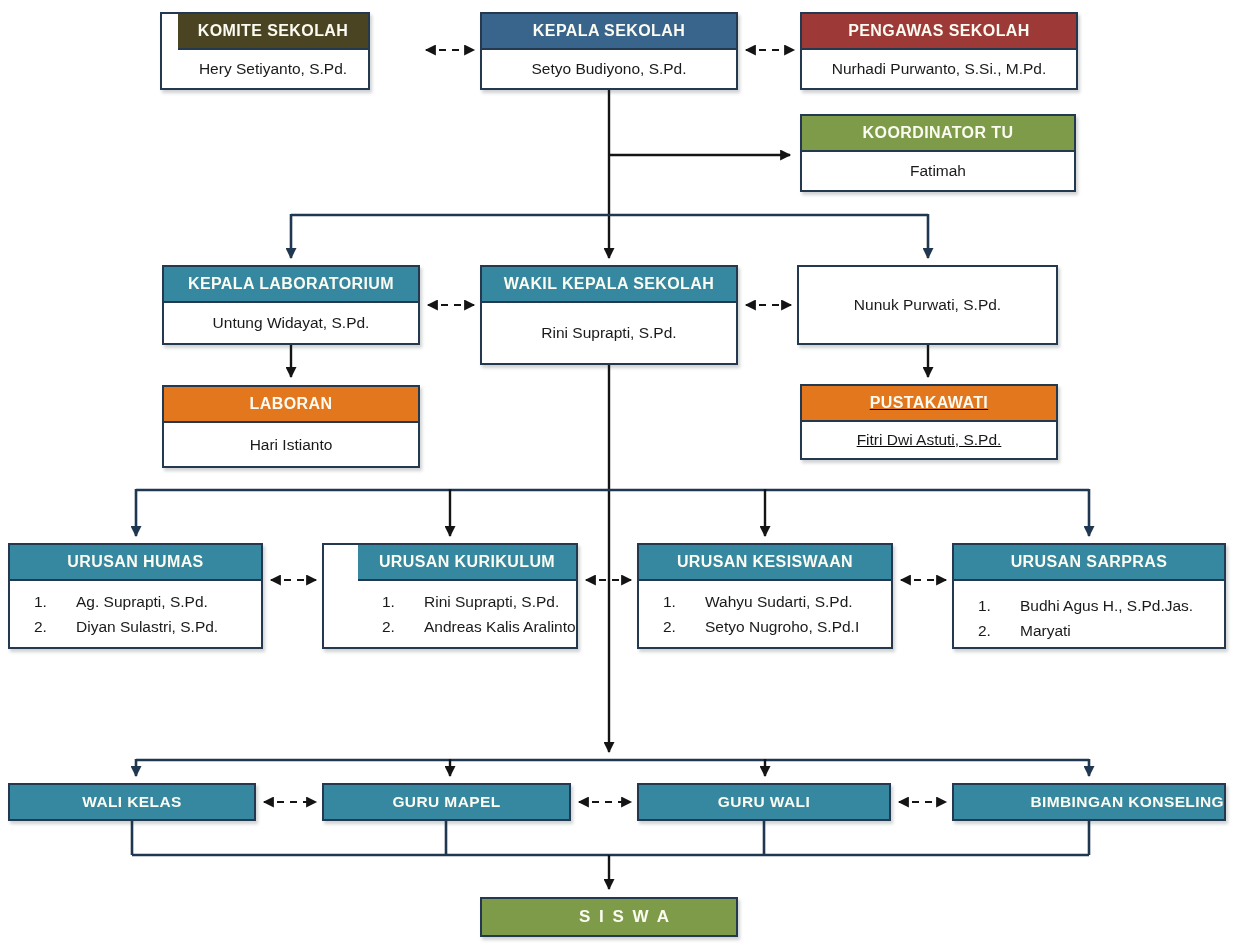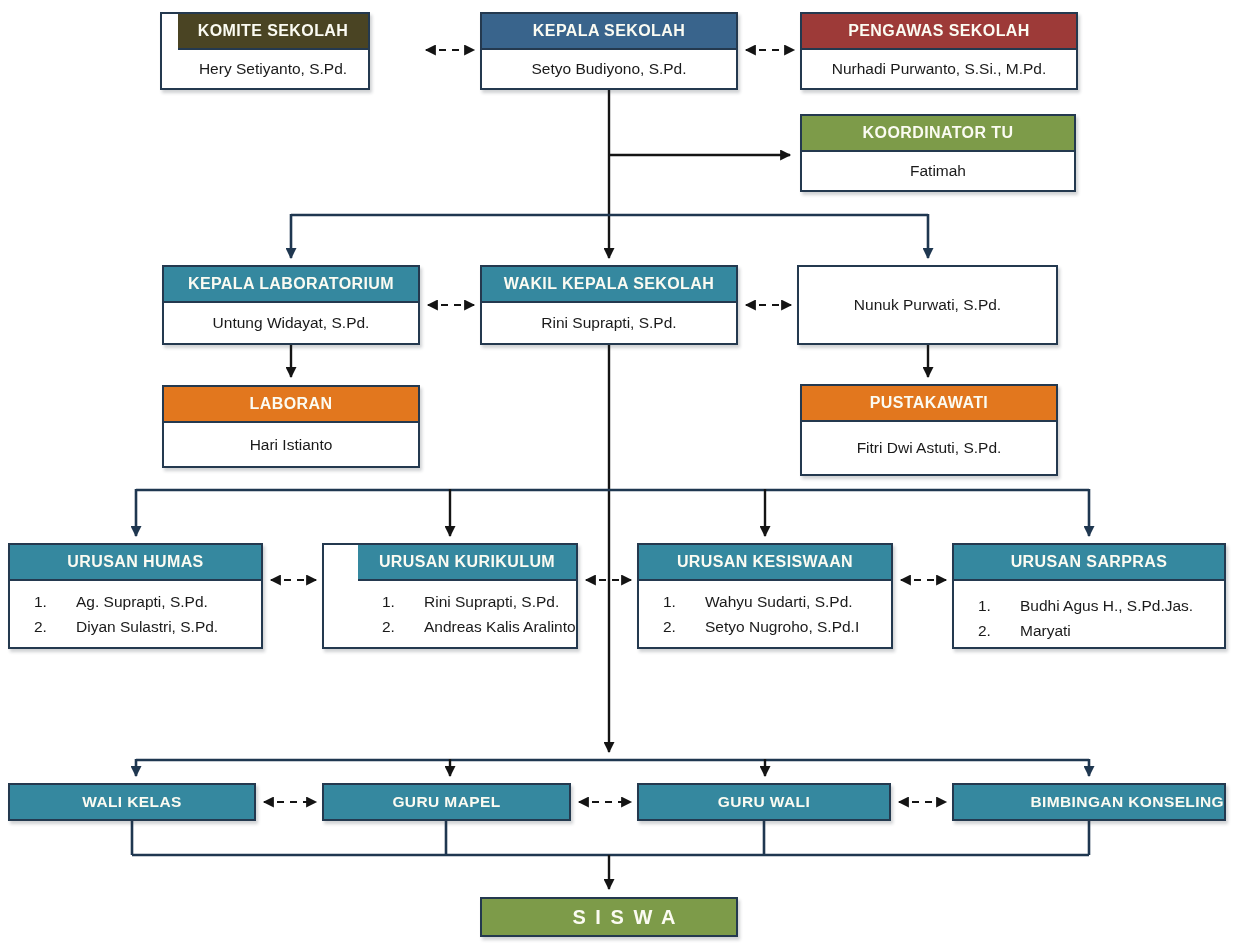--- a/index.html
+++ b/index.html
@@ -35,33 +35,33 @@
   .c-red{background:#9d3a38;}
   .c-green{background:#7d9b49;}
   .c-teal{background:#35889f;}
   .c-orange{background:#e2771e;}
   
   #n-komite{left:160px;top:12px;width:210px;height:78px;padding-left:16px;}
   #n-kepala{left:480px;top:12px;width:258px;height:78px;}
   #n-pengawas{left:800px;top:12px;width:278px;height:78px;}
   #n-koortu{left:800px;top:114px;width:276px;height:78px;}
   #n-kalab{left:162px;top:265px;width:258px;height:80px;}
-  #n-wakasek{left:480px;top:265px;width:258px;height:80px;}
+  #n-wakasek{left:480px;top:265px;width:258px;height:100px;}
   #n-kaperpus{left:797px;top:265px;width:261px;height:80px;}
   #n-laboran{left:162px;top:385px;width:258px;height:83px;}
-  #n-pustakawati{left:800px;top:384px;width:258px;height:92px;}
+  #n-pustakawati{left:800px;top:384px;width:258px;height:76px;text-decoration:underline;}
   #n-humas{left:8px;top:543px;width:255px;height:106px;}
   #n-kurikulum{left:322px;top:543px;width:256px;height:106px;padding-left:34px;}
   #n-kesiswaan{left:637px;top:543px;width:256px;height:106px;}
   #n-sarpras{left:952px;top:543px;width:274px;height:106px;gap:8px;}
   #n-walikelas{left:8px;top:783px;width:248px;height:38px;}
   #n-gurumapel{left:322px;top:783px;width:249px;height:38px;}
   #n-guruwali{left:637px;top:783px;width:254px;height:38px;}
   #n-bk{left:952px;top:783px;width:274px;height:38px;justify-content:flex-end;}
-  #n-siswa{left:480px;top:897px;width:258px;height:40px;letter-spacing:2px;font-size:20px;padding-left:32px;}
+  #n-siswa{left:480px;top:897px;width:258px;height:40px;letter-spacing:2px;font-size:17px;padding-left:32px;}
   
   .wire-k{stroke:#141414;stroke-width:2.4;fill:none;}
   .wire-n{stroke:#1f3750;stroke-width:2.6;fill:none;}
   .wire-d{stroke:#141414;stroke-width:2.2;fill:none;stroke-dasharray:7 6;}
 </style>
 </head>
 <body>
 
 <div id="stage">
 

